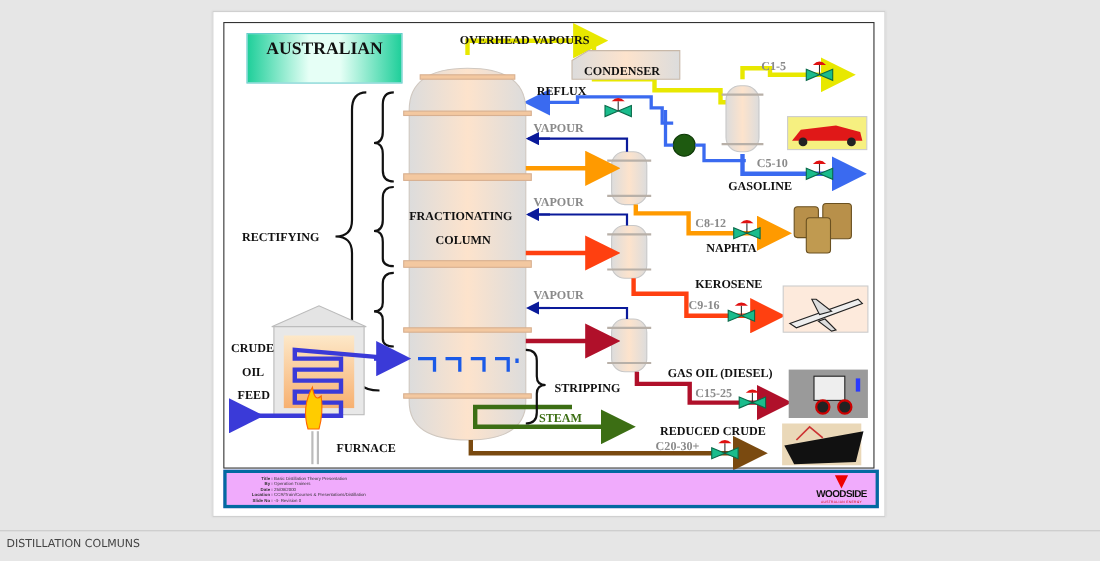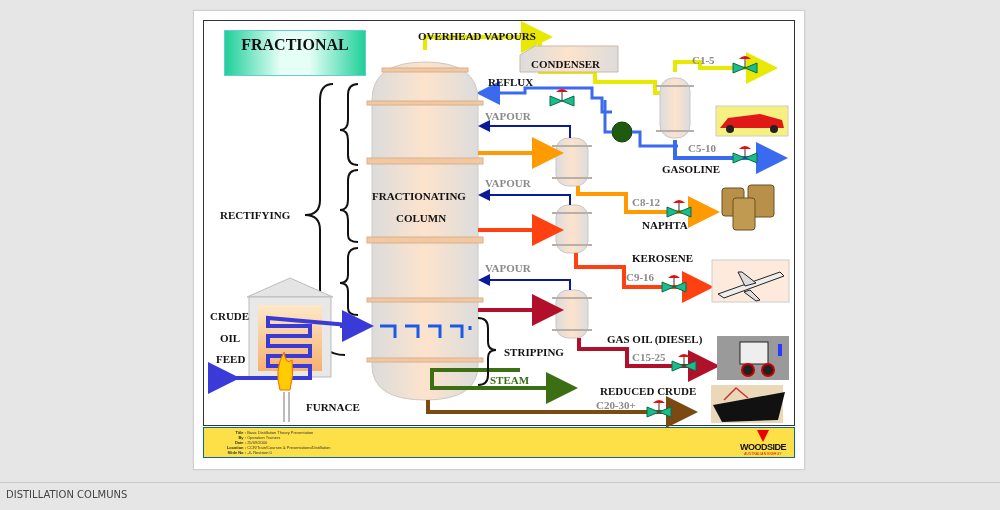--- a/index.html
+++ b/index.html
@@ -1,19 +1,19 @@
 <!DOCTYPE html>
 <html><head>
 <meta charset="utf-8">
 <style>
   html, body { margin:0; padding:0; }
   body { width:1000px; height:510px; background:#e6e6e6; position:relative; overflow:hidden; font-family:"Liberation Serif", serif; }
   .slide { position:absolute; left:193px; top:10px; width:610px; height:458px; background:#ffffff; border:1px solid #d0d0d0; box-shadow:0 0 2px rgba(0,0,0,0.08); }
   .frame { position:absolute; left:203px; top:20px; width:590px; height:404px; border:1px solid #333; background:#fff; }
-  .footer-box { position:absolute; left:203px; top:427px; width:590px; height:29px; border:1px solid #0369a1; background:#fde047; }
+  .footer-box { position:absolute; left:203px; top:427px; width:590px; height:29px; border:3px solid #0369a1; background:#f0abfc; }
   .meta { position:absolute; left:6px; top:2px; font-family:"Liberation Sans", sans-serif; font-size:4px; line-height:5px; color:#333; }
   .meta .k { display:inline-block; width:36px; text-align:right; font-weight:bold; }
   .woodside { position:absolute; right:6px; top:2px; width:50px; height:25px; text-align:center; }
   .woodside .wname { font-family:"Liberation Sans", sans-serif; font-weight:bold; font-size:9px; letter-spacing:-0.5px; color:#111; position:absolute; left:0; right:0; top:12px; }
   .woodside .wsub { font-family:"Liberation Sans", sans-serif; font-size:3px; color:#c00; position:absolute; left:0; right:0; top:22px; letter-spacing:0.3px; }
   .woodside .drop { position:absolute; left:19px; top:0; width:0; height:0; border-left:6px solid transparent; border-right:6px solid transparent; border-top:12px solid #e00; }
   svg.diagram { position:absolute; left:0; top:0; }
   .lbl { font-family:"Liberation Serif", serif; font-weight:bold; font-size:11px; fill:#111; }
   .lbl-grey { font-family:"Liberation Serif", serif; font-weight:bold; font-size:11px; fill:#8a8a8a; }
   .lbl-green { font-family:"Liberation Serif", serif; font-weight:bold; font-size:11px; fill:#3c6e14; }
@@ -241,21 +241,21 @@
   <text class="lbl" x="642" y="229">NAPHTA</text>
   <text class="lbl" x="632" y="262">KEROSENE</text>
   <text class="lbl-grey" x="626" y="281">C9-16</text>
   <text class="lbl" x="607" y="343">GAS OIL (DIESEL)</text>
   <text class="lbl-grey" x="632" y="361">C15-25</text>
   <text class="lbl" x="600" y="395">REDUCED CRUDE</text>
   <text class="lbl-grey" x="596" y="409">C20-30+</text>
 </svg>
 
 <div class="title-box">
-  <div>FRACTIONAL</div>
+  <div>AUSTRALIAN</div>
 </div>
 
 <div class="footer-box">
   <div class="meta">
     <div><span class="k">Title :</span> <span>Basic Distillation Theory Presentation</span></div>
     <div><span class="k">By :</span> <span>Operation Trainers</span></div>
     <div><span class="k">Date :</span> <span>25/09/2000</span></div>
     <div><span class="k">Location :</span> <span>CCR/Train/Courses &amp; Presentations/Distillation</span></div>
     <div><span class="k">Slide No :</span> <span>-4-  Revision 0</span></div>
   </div>

